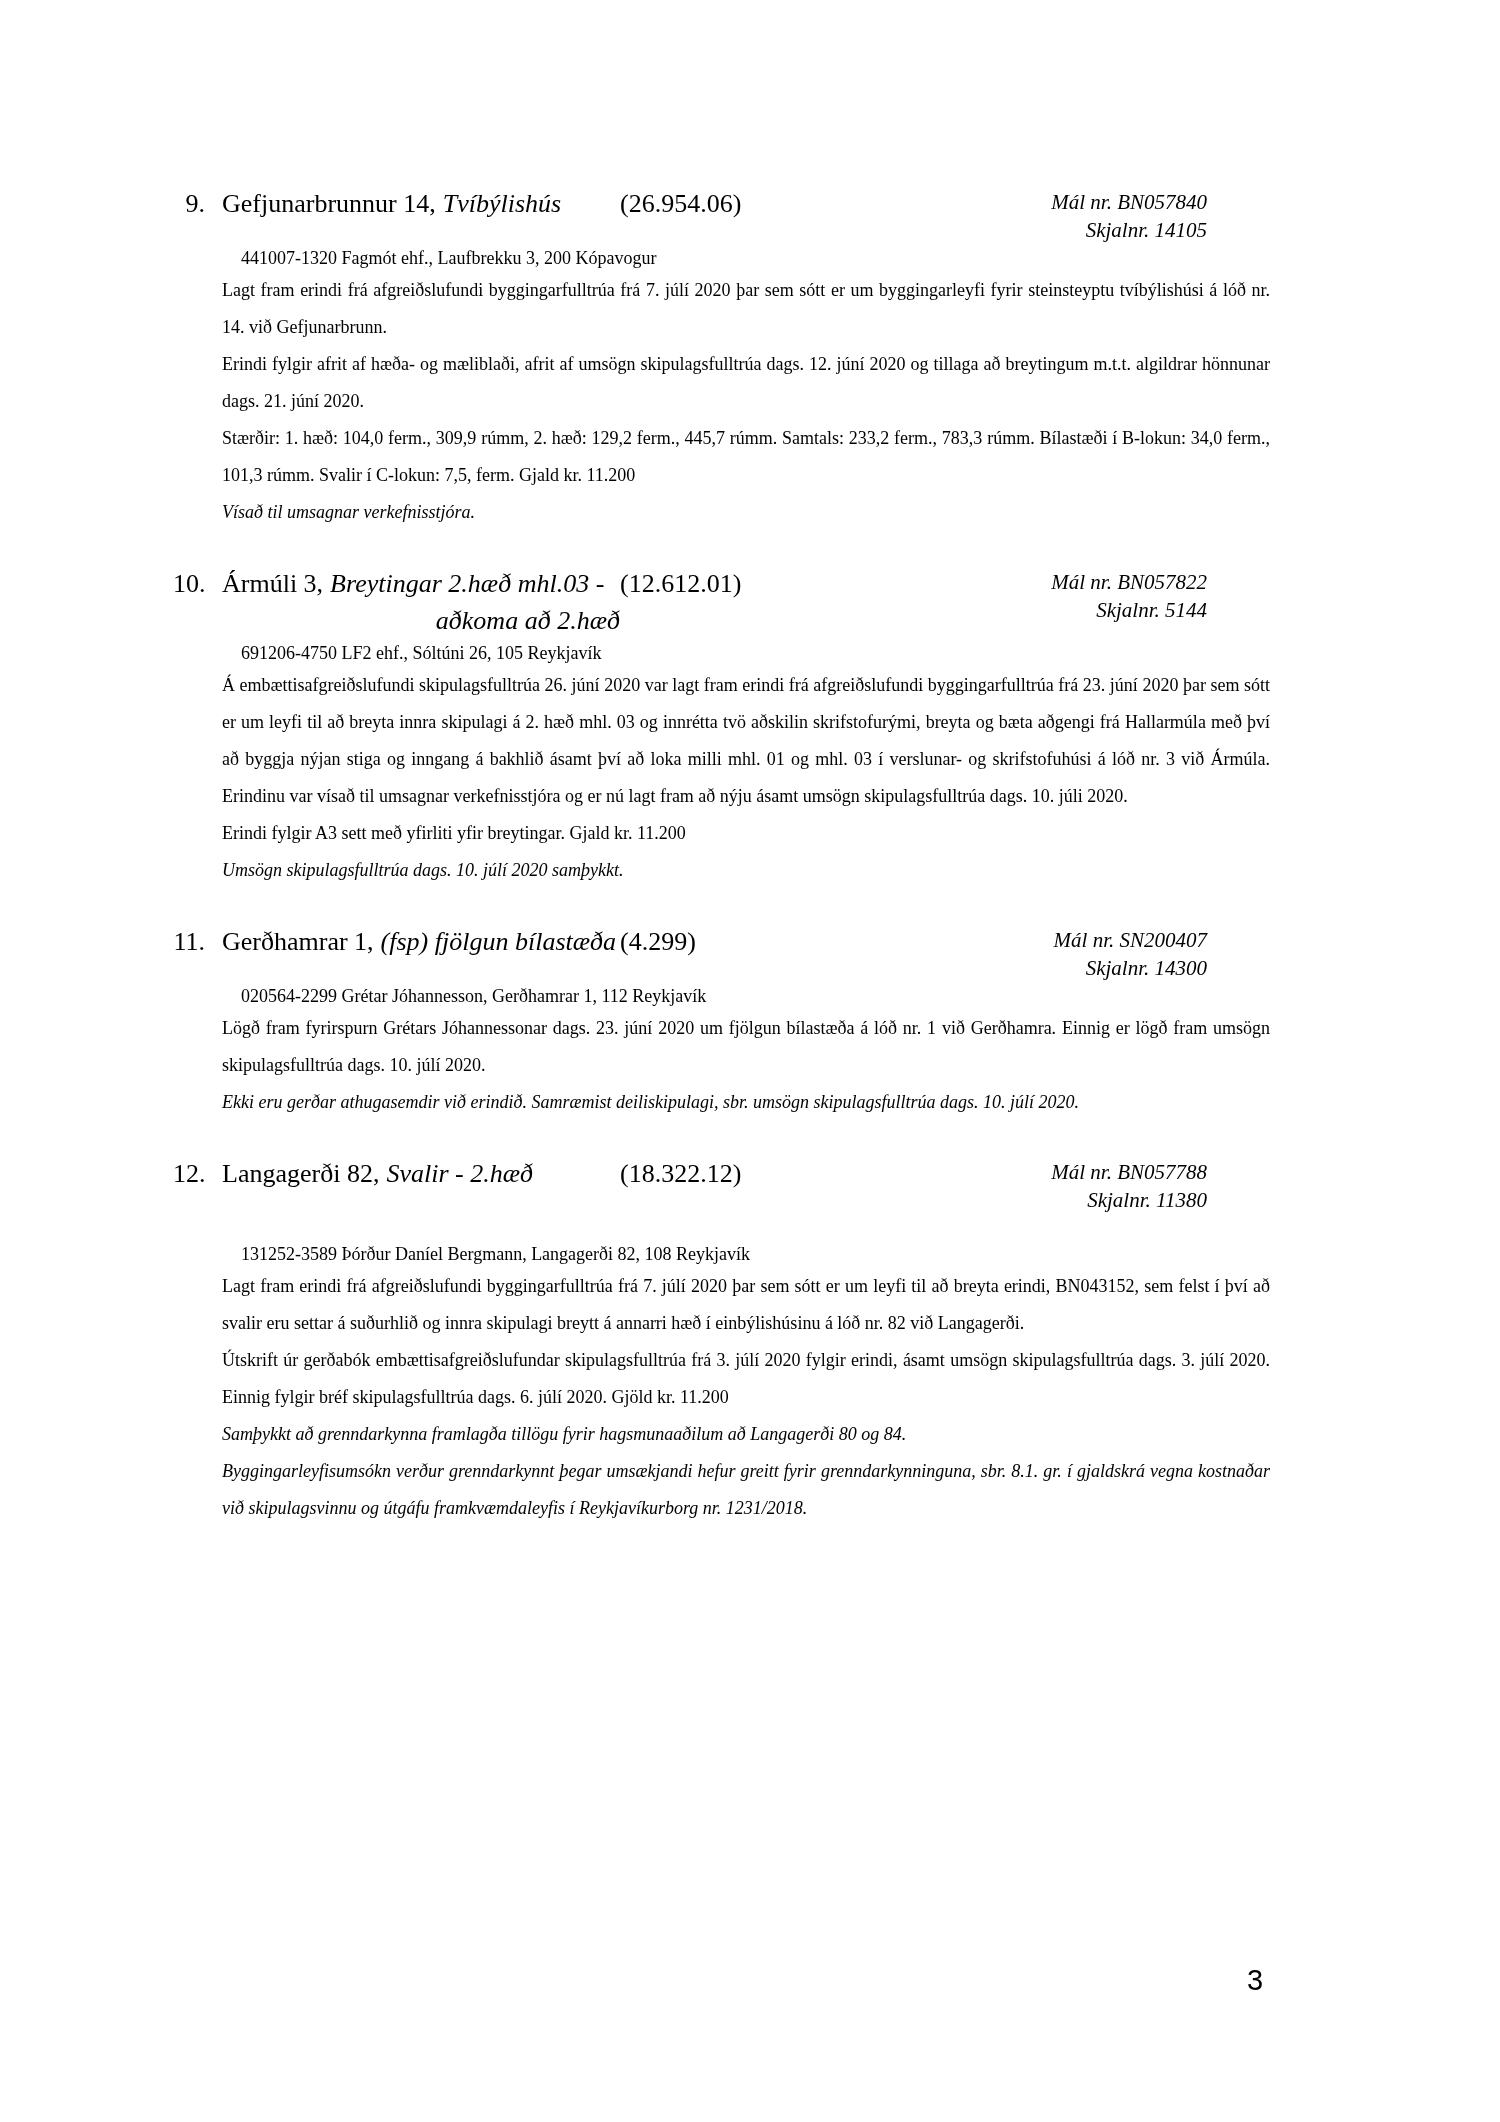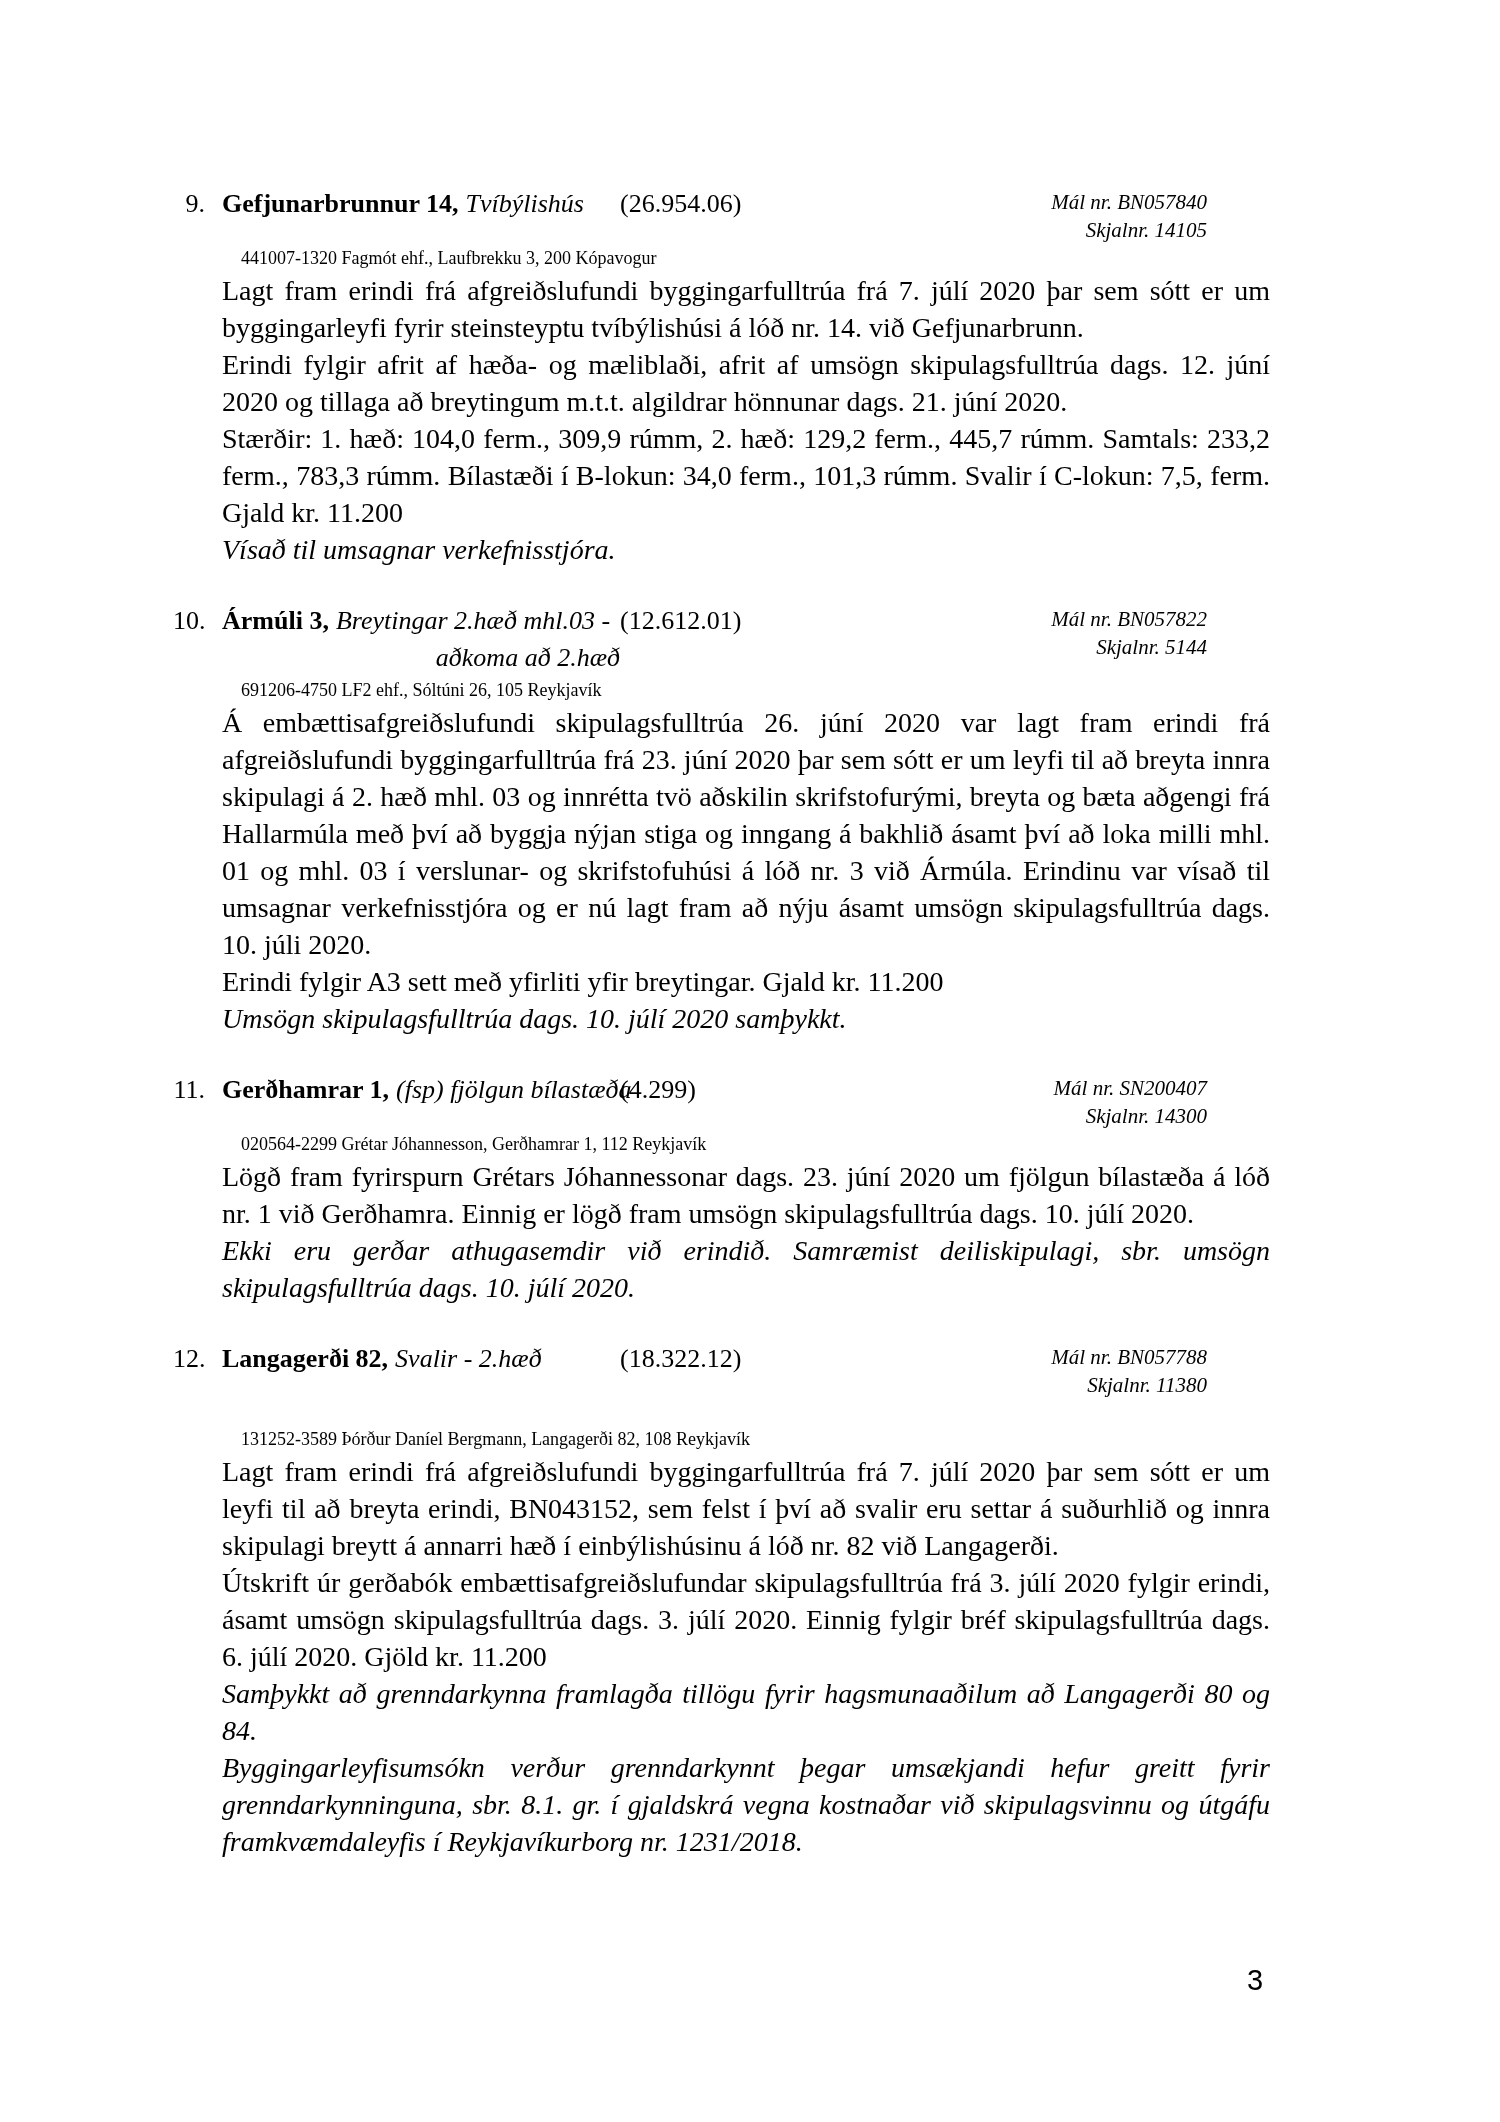--- a/index.html
+++ b/index.html
@@ -22,21 +22,21 @@
   .item { margin-bottom: 34px; }
   .head {
     display: grid;
     grid-template-columns: 49px 398px 152px 1fr;
     align-items: start;
     font-size: 26px;
     line-height: 37px;
   }
   .num { text-align: right; padding-right: 17px; }
   .title { white-space: nowrap; }
-  .title .addr { font-weight: bold; }
+  .title .addr { font-weight: normal; }
   .title .sub { font-style: italic; margin-left: 7px; }
   .title .sub2 { font-style: italic; text-align: right; }
   .idx { padding-left: 0; }
   .meta {
     text-align: right;
     padding-right: 63px;
     padding-top: 3px;
     font-size: 21px;
     line-height: 28px;
     font-style: italic;
@@ -44,21 +44,21 @@
   .owner {
     margin-left: 68px;
     width: 1048px;
     font-size: 18px;
     line-height: 28px;
   }
   .owner.pre-gap { margin-top: 26px; }
   .bodytext {
     margin-left: 49px;
     width: 1048px;
-    font-size: 28px;
+    font-size: 18px;
     line-height: 37px;
     text-align: justify;
   }
   .bodytext p { margin: 0; }
   .bodytext p.note { font-style: italic; }
   .pageno {
     position: absolute;
     left: 1247px;
     top: 1964px;
     font-family: "Liberation Sans", sans-serif;

